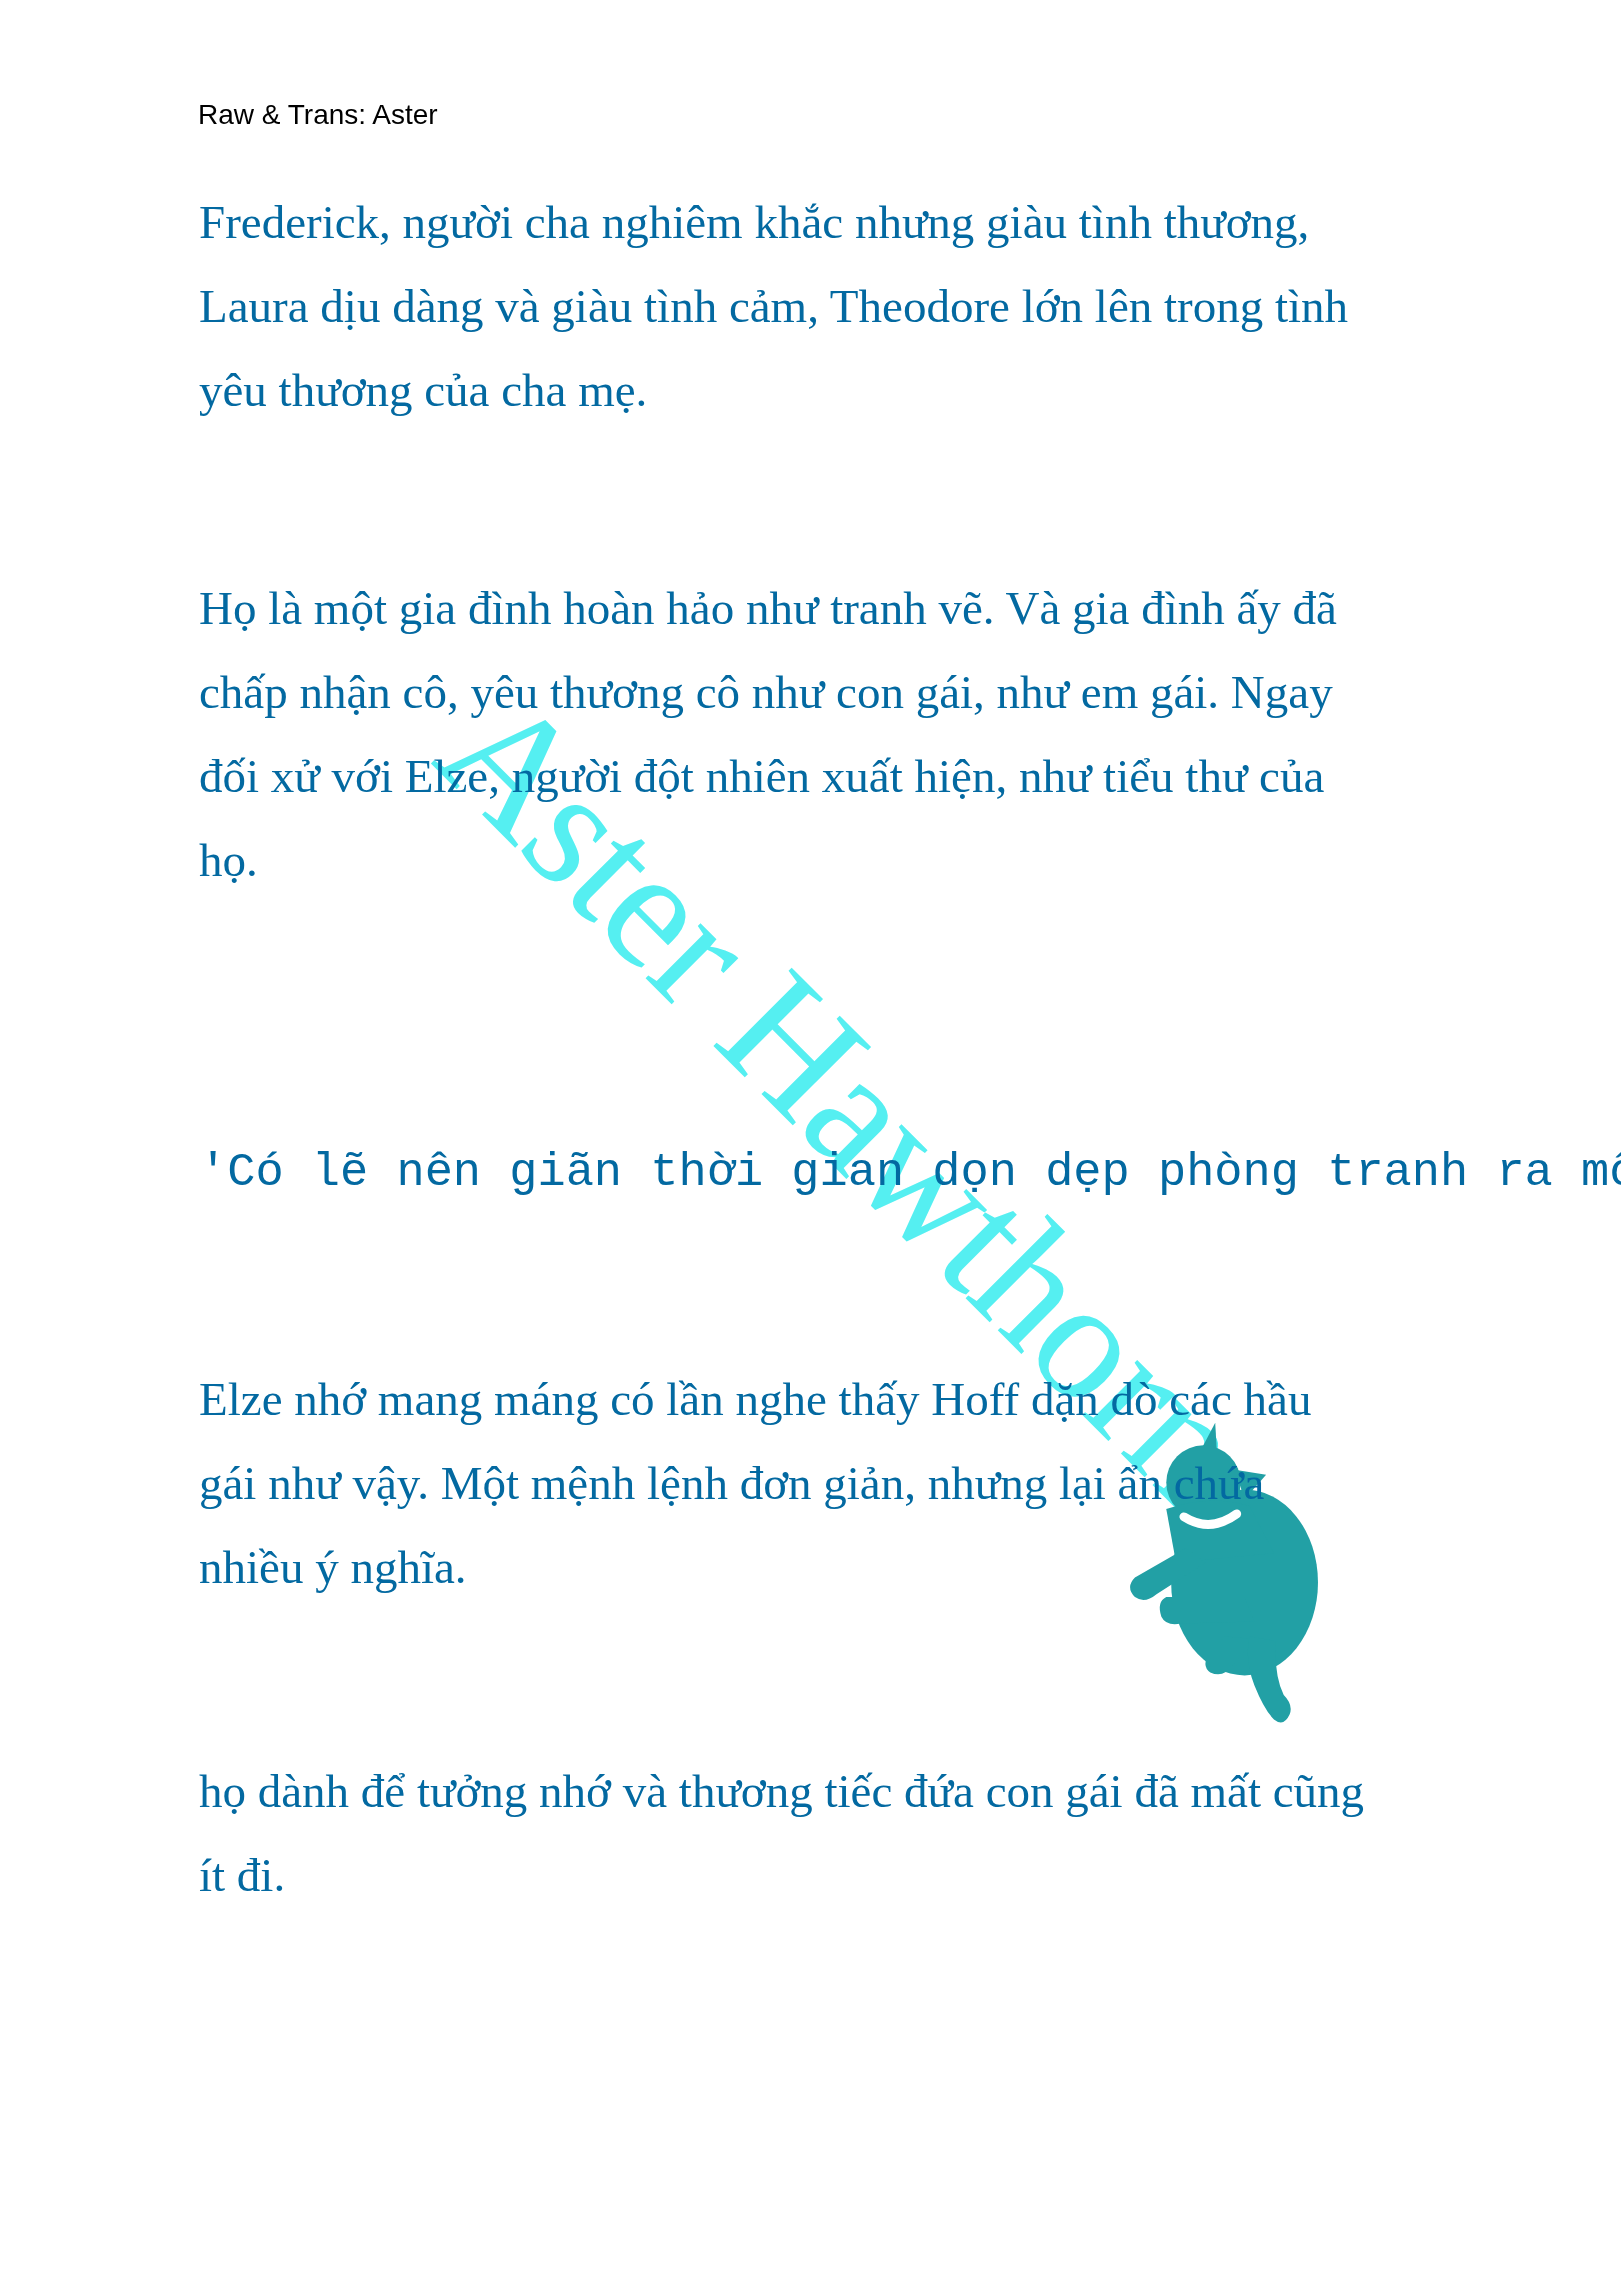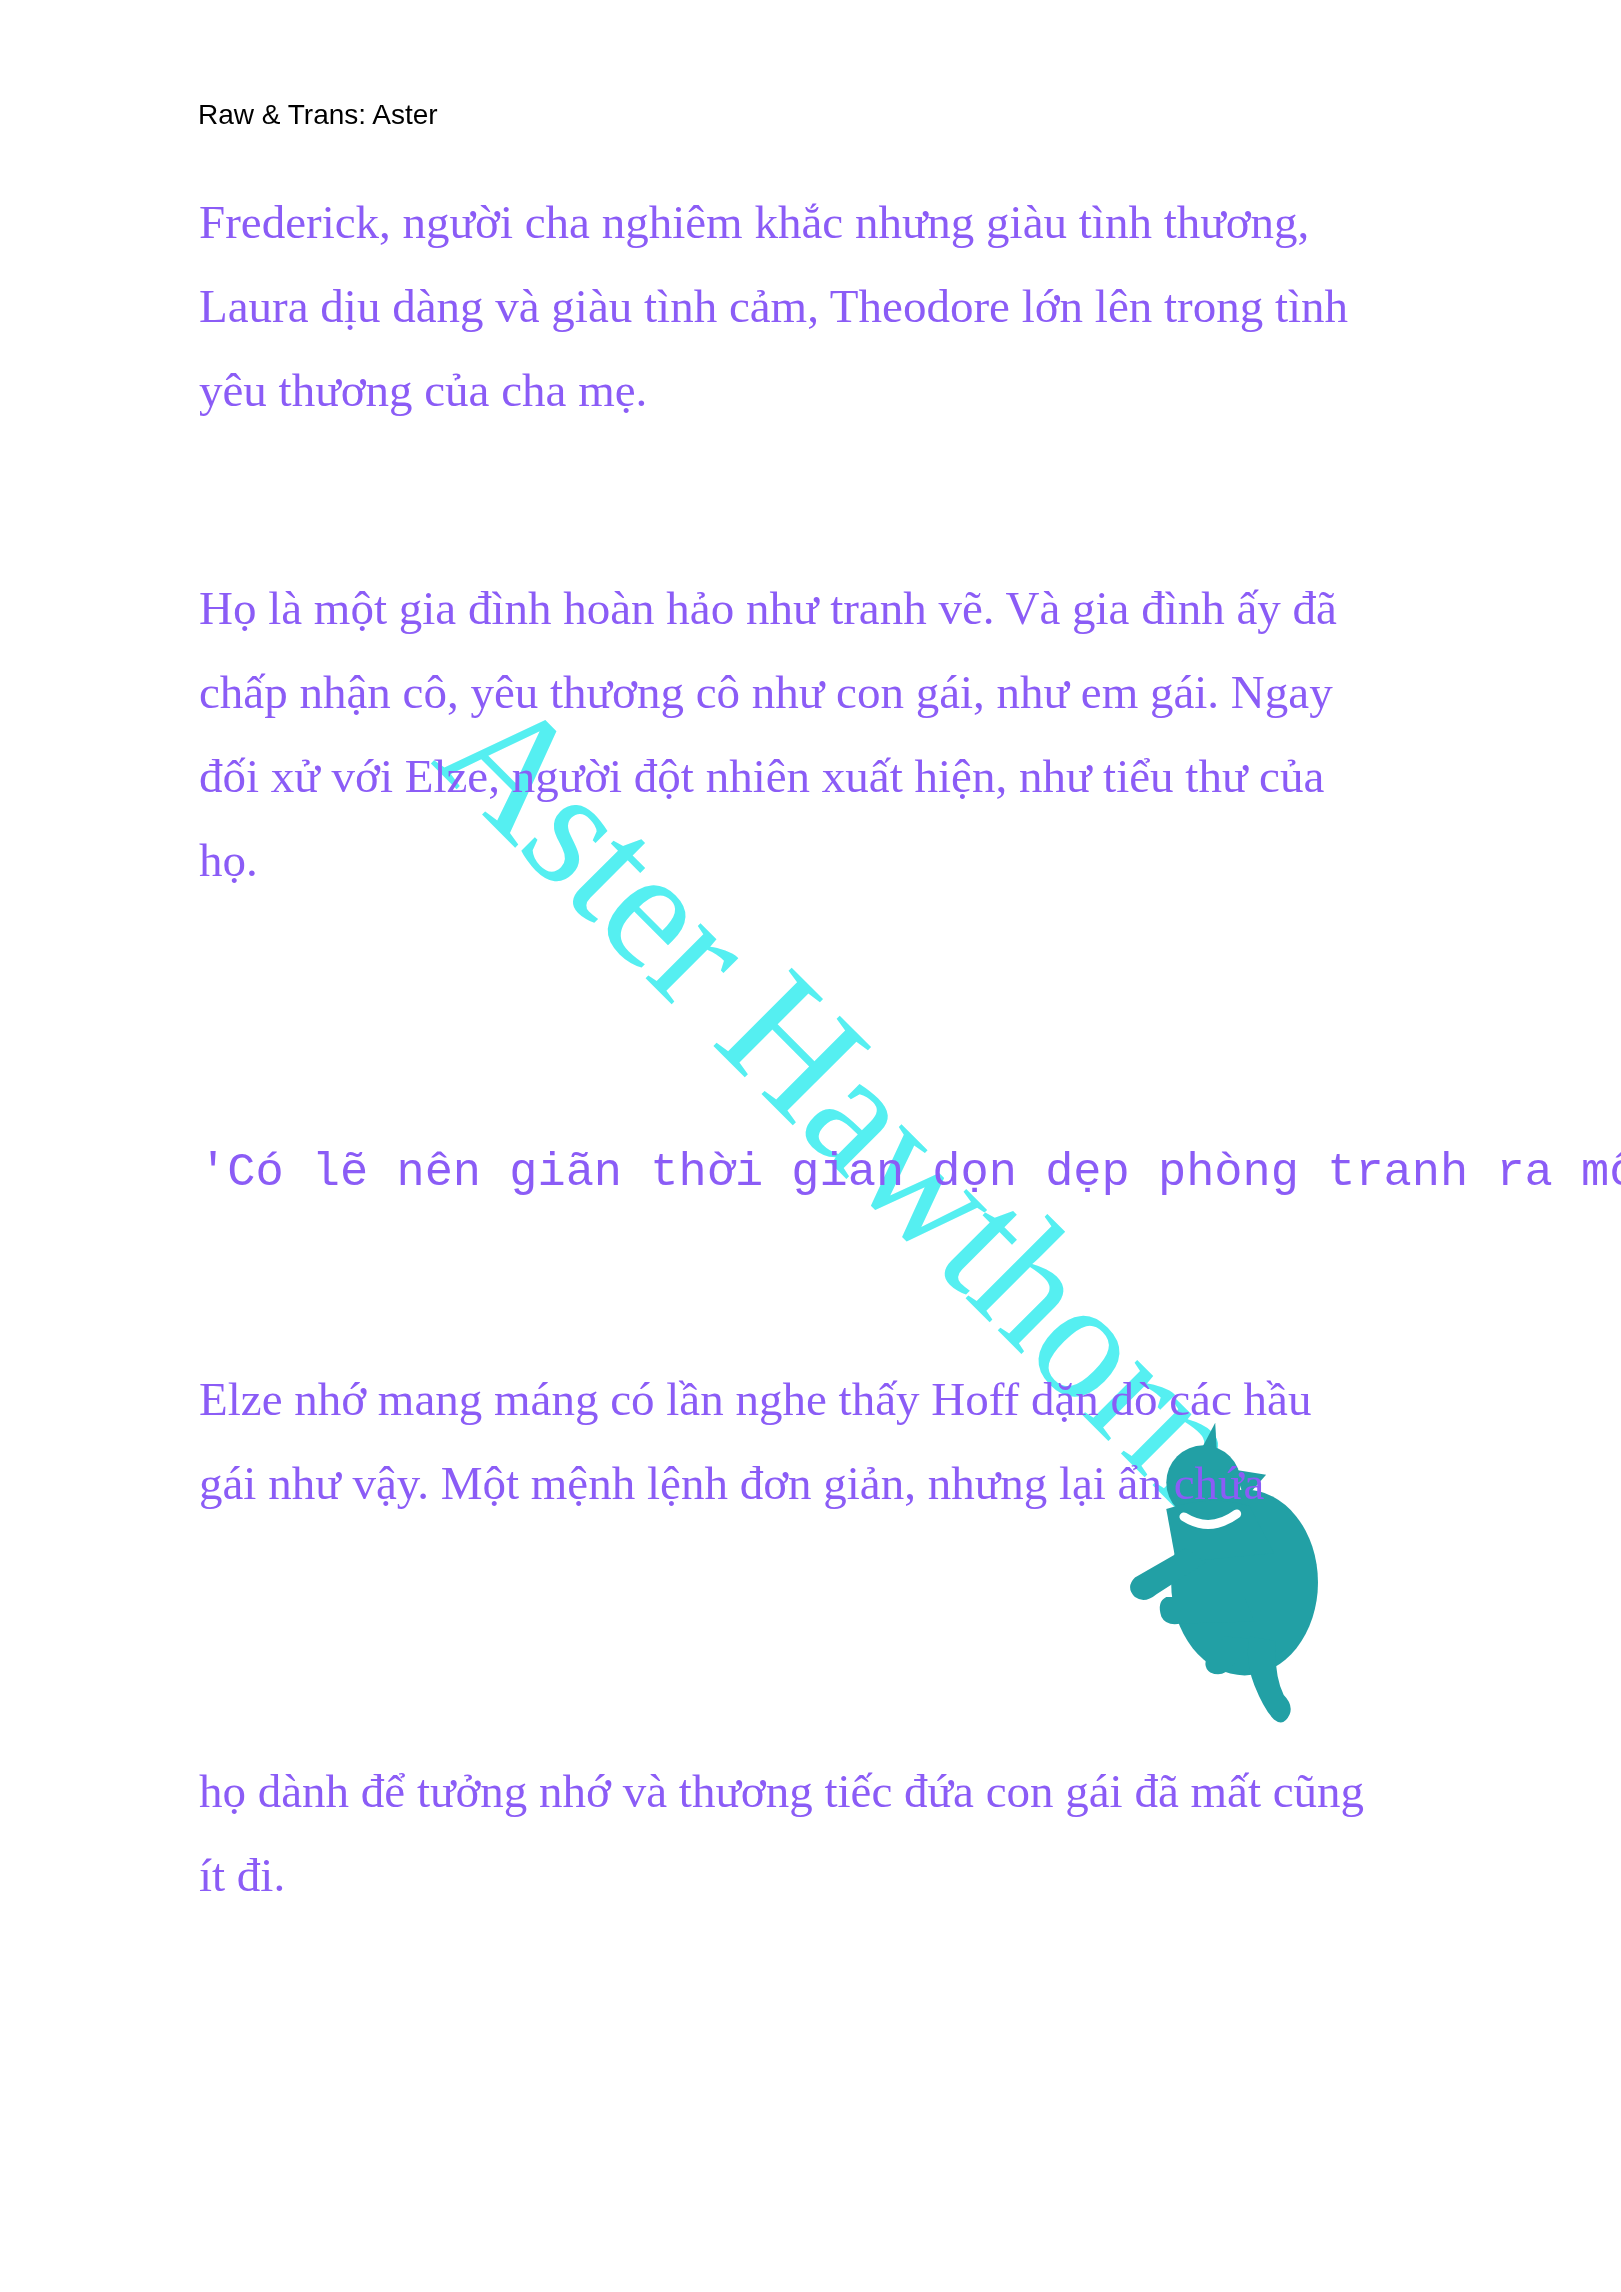--- a/index.html
+++ b/index.html
@@ -55,21 +55,21 @@
       color: #000000;
       z-index: 2;
       white-space: nowrap;
     }
     .para {
       position: absolute;
       left: 199px;
       z-index: 2;
       font-family: "Liberation Serif", "DejaVu Serif", serif;
       font-size: 47px;
-      color: #8b5cf6;
+      color: #0369a1;
     }
     .line {
       display: block;
       height: 84px;
       line-height: 84px;
       white-space: nowrap;
     }
   </style>
 </head>
 <body>
@@ -116,20 +116,21 @@
     <span class="line">họ.</span>
   </div>
 
   <div class="para" style="top:1131px;font-family:Liberation Mono, monospace;">
     <span class="line">'Có lẽ nên giãn thời gian dọn dẹp phòng tranh ra một chút.'</span>
   </div>
 
   <div class="para" style="top:1357px;">
     <span class="line">Elze nhớ mang máng có lần nghe thấy Hoff dặn dò các hầu</span>
     <span class="line">gái như vậy. Một mệnh lệnh đơn giản, nhưng lại ẩn chứa</span>
+    <span class="line">nhiều ý nghĩa.</span>
   </div>
 
   <div class="para" style="top:1749px;">
     <span class="line">họ dành để tưởng nhớ và thương tiếc đứa con gái đã mất cũng</span>
     <span class="line">ít đi.</span>
   </div>
 
 </div>
 
 

